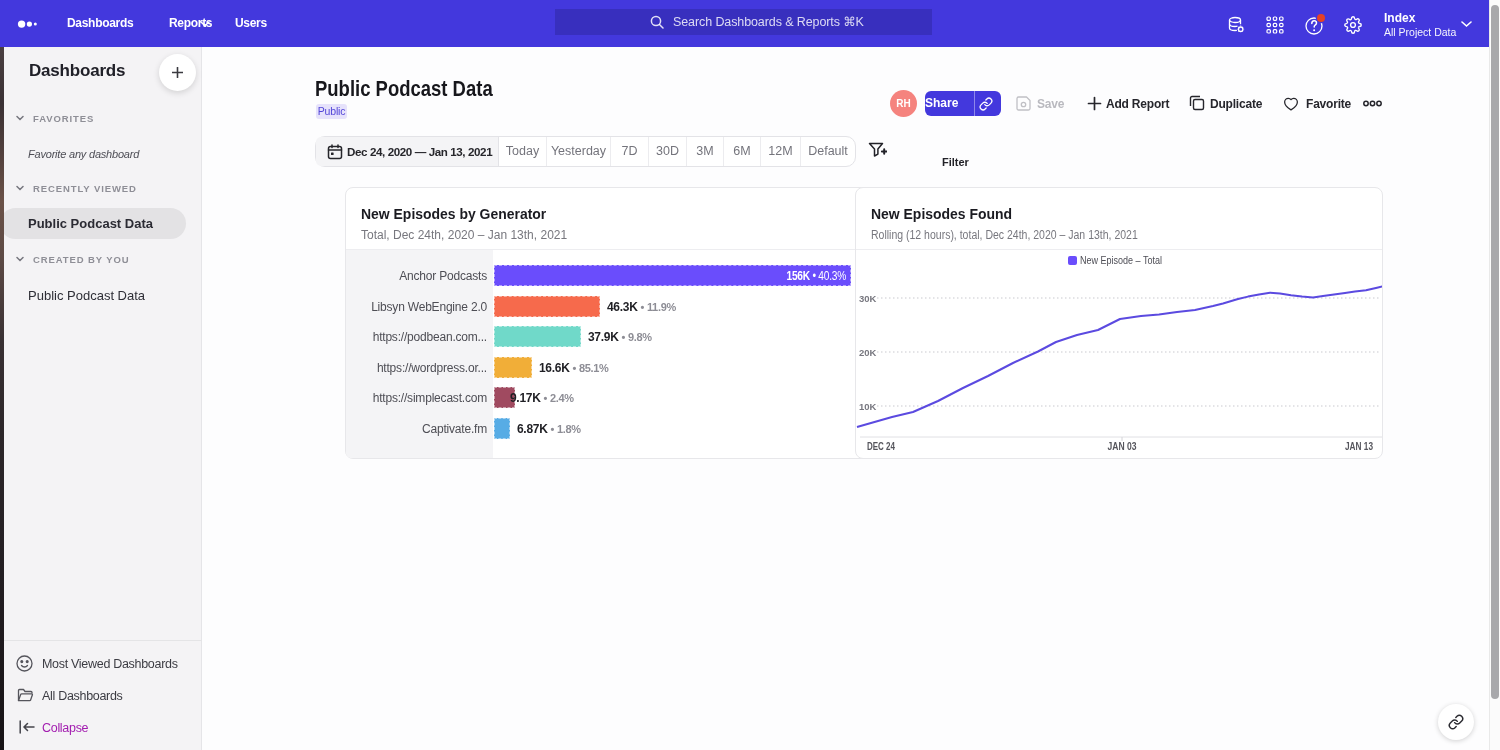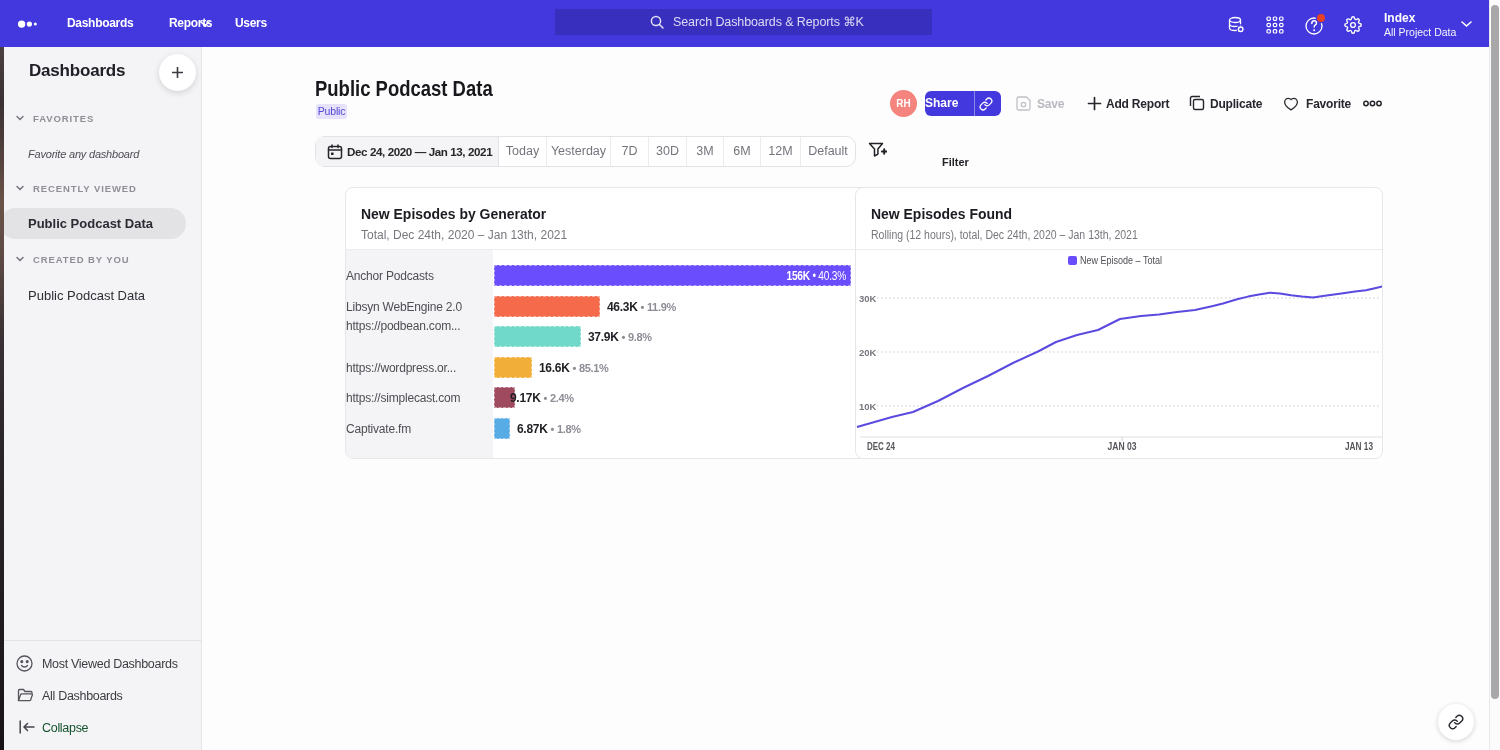--- a/index.html
+++ b/index.html
@@ -71,21 +71,21 @@
   #card2 { left:855px; width:528px; }
   .ctitle { position:absolute; left:15px; top:17px; font-size:15.5px; font-weight:700; color:#1b1b21;
     transform:scaleX(0.9); transform-origin:left center; white-space:nowrap; }
   .csub { position:absolute; left:15px; top:40px; font-size:12px; color:#77777e; white-space:nowrap; transform-origin:left top; }
   #card2 .csub { transform:scaleX(0.875); }
   .chr { position:absolute; left:0; top:61px; width:100%; height:1px; background:#ededf0; }
 
   
   #labelpanel { position:absolute; left:0; top:62px; width:147px; height:208px;
     background:#f4f4f6; border-radius:0 0 0 5px; }
-  .blabel { position:absolute; left:0; width:141px; text-align:left; font-size:12px; color:#4e4e55; white-space:nowrap; letter-spacing:-0.2px; }
+  .blabel { position:absolute; left:0; width:141px; text-align:right; font-size:12px; color:#4e4e55; white-space:nowrap; letter-spacing:-0.2px; }
   .bar { position:absolute; left:148px; height:21px; outline:1px dashed rgba(255,255,255,.5); outline-offset:-1px; }
   .bval { position:absolute; font-size:12px; white-space:nowrap; letter-spacing:-0.3px; }
   .bval b { color:#1f1f24; }
   .bval .pct { color:#8d8d95; font-size:11px;font-weight:bold; }
 </style>
 </head>
 <body>
 <div id="stage">
 
   <div id="nav">
@@ -183,21 +183,21 @@
     <div class="sideitem" style="left:38px;top:610px;color:#3c3c43;font-size:12.5px;letter-spacing:-0.3px">Most Viewed Dashboards</div>
     <svg class="abs" style="left:13px;top:640px" width="17" height="17" viewBox="0 0 17 17" fill="none" stroke="#55555c" stroke-width="1.3" stroke-linejoin="round">
       <path d="M1.5 13.5V3.5a1 1 0 0 1 1-1h4l1.5 2h6a1 1 0 0 1 1 1v1"></path>
       <path d="M1.5 13.5l2.2-6a1 1 0 0 1 .95-.67h10.1a.7.7 0 0 1 .66.93l-1.8 5.2a1 1 0 0 1-.95.67H1.5z"></path>
     </svg>
     <div class="sideitem" style="left:38px;top:642px;color:#3c3c43;font-size:12.5px;letter-spacing:-0.3px">All Dashboards</div>
     <svg class="abs" style="left:15px;top:673px" width="16" height="14" viewBox="0 0 16 14" fill="none" stroke="#44444b" stroke-width="1.5" stroke-linecap="round">
       <path d="M1.2 1v12"></path>
       <path d="M15 7H5M8.5 3.5L5 7l3.5 3.5"></path>
     </svg>
-    <div class="sideitem" style="left:38px;top:674px;color:#14532d;font-size:12.5px;letter-spacing:-0.3px">Collapse</div>
+    <div class="sideitem" style="left:38px;top:674px;color:#a21caf;font-size:12.5px;letter-spacing:-0.3px">Collapse</div>
   </div>
 
   <div id="title">Public Podcast Data</div>
   <div id="pubtag">Public</div>
 
   <div id="avatar">RH</div>
   <div id="sharebtn">
     <div class="lbl">Share</div>
     <div class="div"></div>
     <svg class="abs" style="left:54px;top:6px" width="14" height="14" viewBox="0 0 24 24" fill="none" stroke="#fff" stroke-width="2.2" stroke-linecap="round" stroke-linejoin="round">
@@ -253,21 +253,21 @@
   </svg>
   <div id="filterlbl">Filter</div>
 
   <div class="card" id="card1">
     <div class="ctitle">New Episodes by Generator</div>
     <div class="csub">Total, Dec 24th, 2020 – Jan 13th, 2021</div>
     <div class="chr"></div>
     <div id="labelpanel"></div>
     <div class="blabel" style="top:81px">Anchor Podcasts</div>
     <div class="blabel" style="top:112px">Libsyn WebEngine 2.0</div>
-    <div class="blabel" style="top:131px">https://podbean.com...</div>
+    <div class="blabel" style="top:142px">https://podbean.com...</div>
     <div class="blabel" style="top:173px">https://wordpress.or...</div>
     <div class="blabel" style="top:203px">https://simplecast.com</div>
     <div class="blabel" style="top:234px">Captivate.fm</div>
 
     <div class="bar" style="top:77px;width:357px;background:#6a4dfc"></div>
     <div class="bval" style="top:81px;left:352px;color:#fff;text-align:right;width:148px;transform:scaleX(0.85);transform-origin:right center"><b style="color:#fff">156K</b> <span style="color:#fff">• 40.3%</span></div>
     <div class="bar" style="top:108px;width:106px;background:#f66a4c"></div>
     <div class="bval" style="top:112px;left:261px"><b>46.3K</b> <span class="pct">• 11.9%</span></div>
     <div class="bar" style="top:138px;width:87px;background:#70d9c9"></div>
     <div class="bval" style="top:142px;left:242px"><b>37.9K</b> <span class="pct">• 9.8%</span></div>

